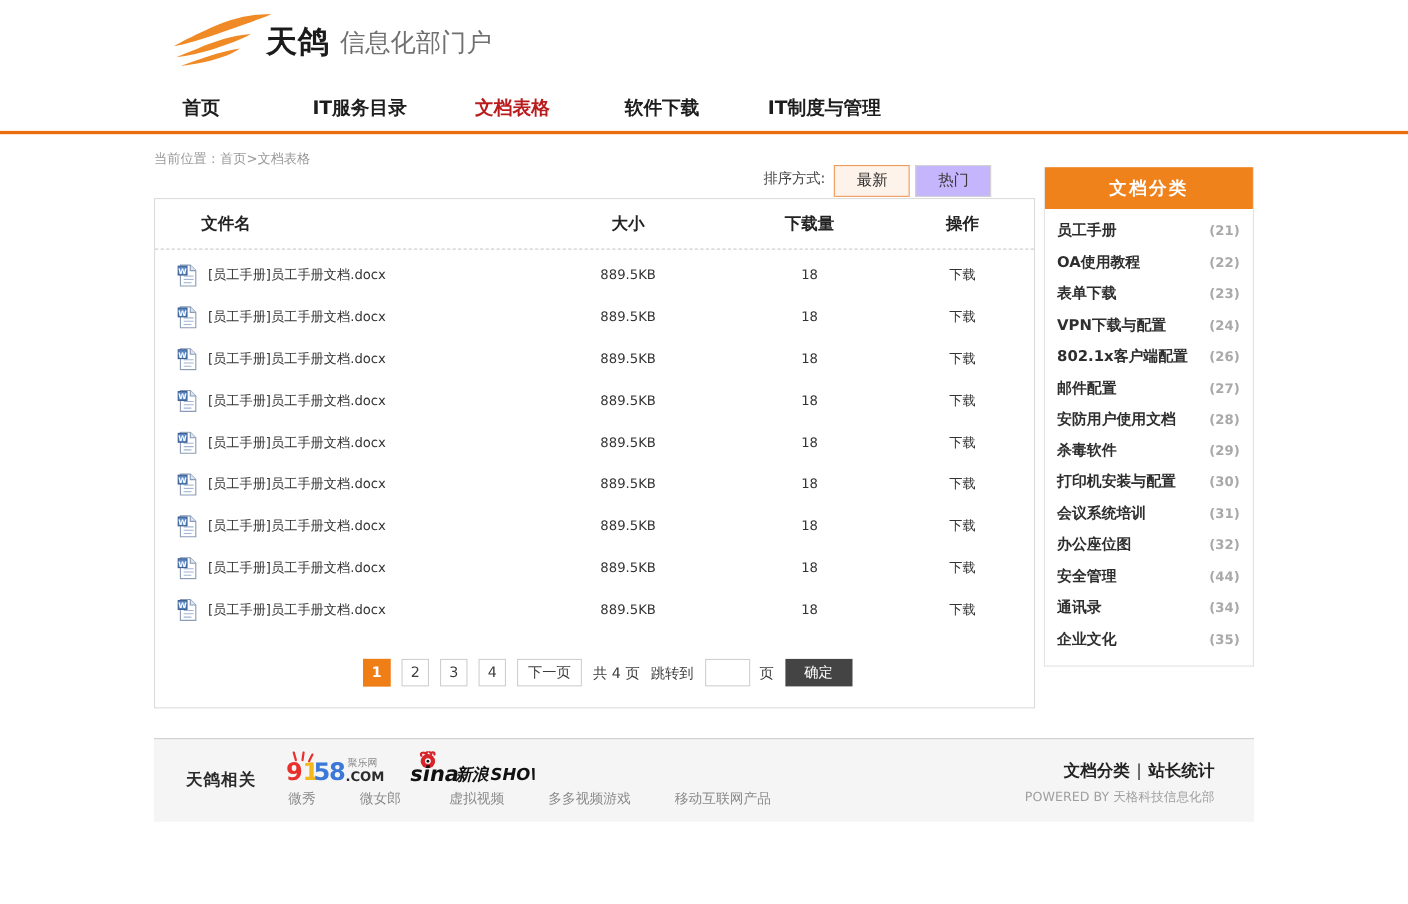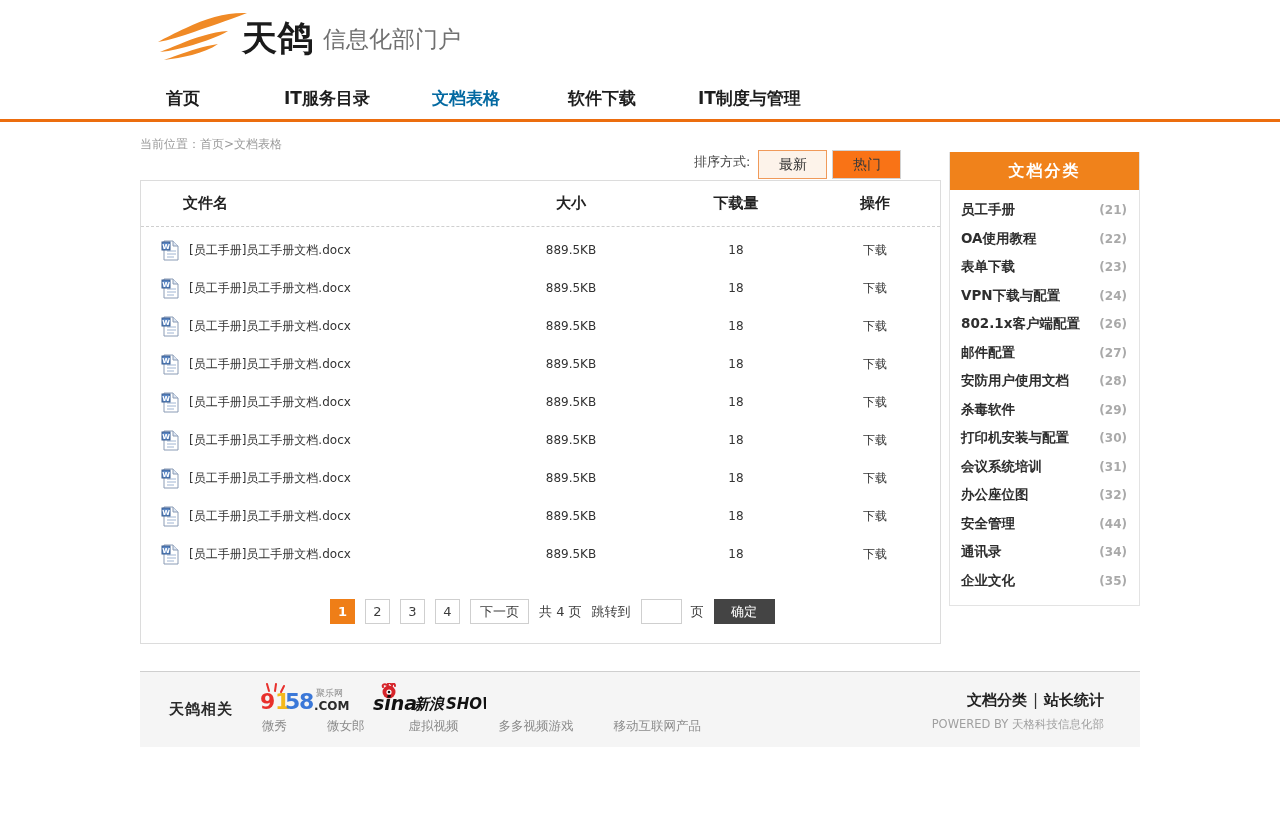--- a/index.html
+++ b/index.html
@@ -14,21 +14,21 @@
 
   
   .header { position: relative; height: 78px; }
   .logo-wrap {
     position: absolute; left: 156px; top: 8px;
     display: flex; align-items: center; height: 56px;
   }
   .logo-mark { width: 92px; height: 50px; flex: none; }
   .logo-cn {
     font-family: "DejaVu Sans", sans-serif;
-    font-size: 35px; font-weight: bold; color: #1b1b1b;
+    font-size: 28px; font-weight: bold; color: #1b1b1b;
     letter-spacing: 1px; margin-left: -6px; line-height: 1;
     padding-top: 4px;
   }
   .logo-sub {
     font-family: "DejaVu Sans", sans-serif;
     font-size: 23px; color: #707070; margin-left: 9px;
     line-height: 1; padding-top: 7px;
   }
 
   
@@ -42,21 +42,21 @@
   }
   .nav-item {
     font-family: "DejaVu Sans", sans-serif;
     font-size: 17px; font-weight: bold; color: #1d1d1d;
     cursor: pointer; white-space: nowrap;
   }
   .nav-item.sp1 { margin-right: 84px; }
   .nav-item.sp2 { margin-right: 62px; }
   .nav-item.sp3 { margin-right: 68px; }
   .nav-item.sp4 { margin-right: 62px; }
-  .nav-item.active { color: #0369a1; font-family: Liberation Mono, monospace; }
+  .nav-item.active { color: #b91c1c; font-family: Liberation Mono, monospace; }
 
   
   .breadcrumb {
     position: absolute; left: 140px; top: 136px;
     font-family: "DejaVu Sans", sans-serif;
     font-size: 12px; color: #9a9a9a; white-space: nowrap;
   }
 
   
   .sort-wrap {
@@ -64,21 +64,21 @@
     display: flex; align-items: flex-end;
   }
   .sort-label {
     font-family: "DejaVu Sans", sans-serif;
     font-size: 13px; color: #464646; margin-right: 8px; padding-bottom: 8px;
   }
   .sort-tab {
     width: 69px; height: 29px; line-height: 27px; text-align: center;
     font-family: "DejaVu Sans", sans-serif;
     font-size: 14px; color: #3a3a3a; cursor: pointer;
-    border: 1px solid #d2d2d2; background: #f97316;
+    border: 1px solid #d2d2d2; background: #c4b5fd;
   }
   .sort-tab.active {
     border: 1px solid #f09a5a; background: #fdf3ea; color: #2f2f2f;
   }
   .sort-tab + .sort-tab { margin-left: 5px; }
 
   
   .panel {
     position: absolute; left: 140px; top: 180px;
     width: 801px; height: 464px;

